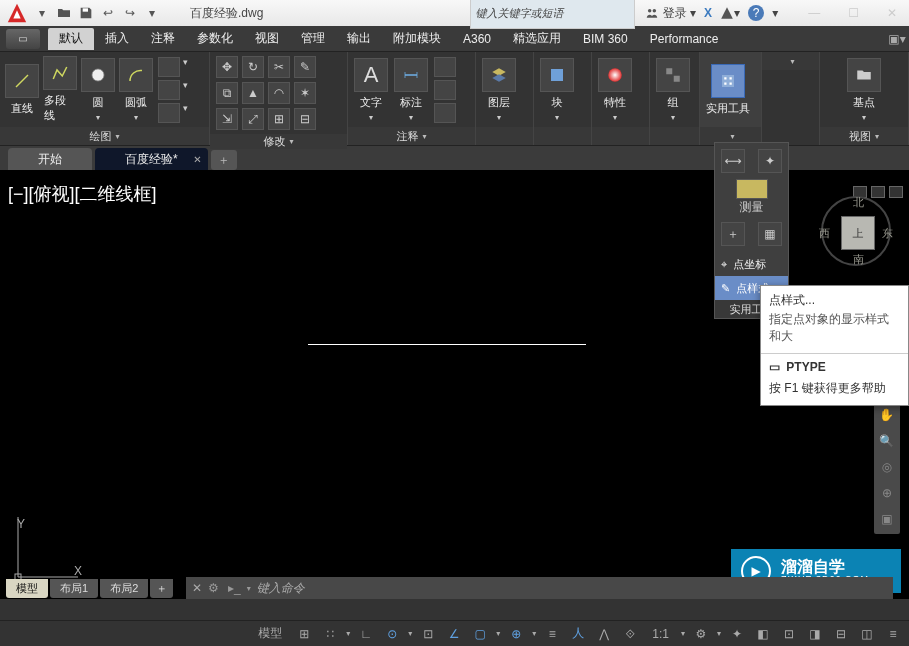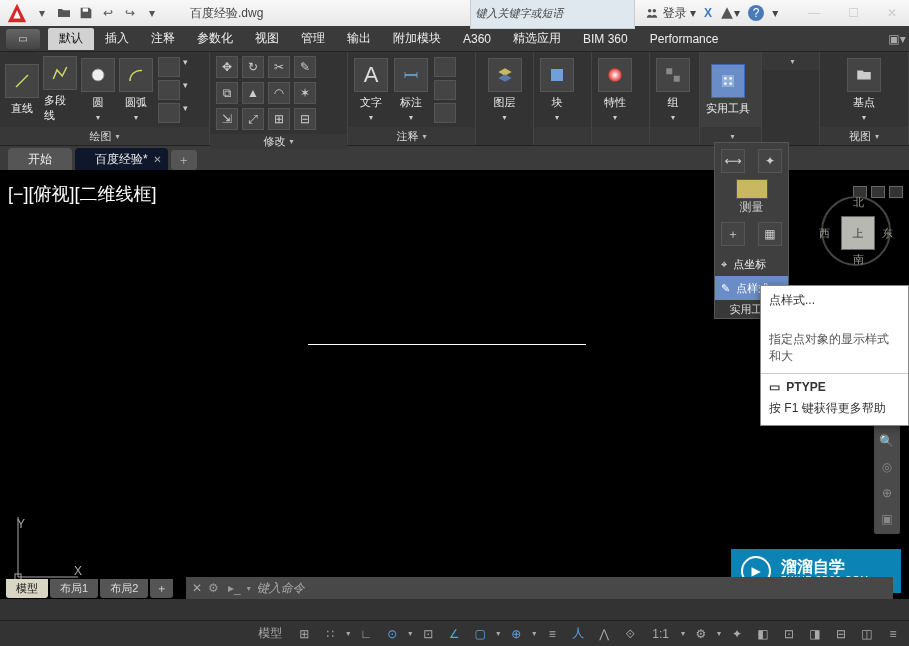--- a/index.html
+++ b/index.html
@@ -32,21 +32,21 @@
     .big-btn { display:flex; flex-direction:column; align-items:center; gap:3px; min-width:32px;}
     .big-btn .ic { width:34px; height:34px; background:#444; border:1px solid #555; display:flex; align-items:center; justify-content:center; }
     .big-btn .lbl { font-size:11px; color:#eee; }
     .grid3 { display:grid; grid-template-columns:repeat(4,22px); grid-auto-rows:22px; gap:4px; }
     .grid3 .sm { width:22px; height:22px; background:#444; border:1px solid #555; display:flex; align-items:center; justify-content:center; }
 
     .panel.open { background:#3f3f3f; }
     .highlight-btn { background:#6a8dc7 !important; border:1px solid #3a6ab7 !important; }
 
     .file-tabs { height:24px; background:#3b3b3b; display:flex; align-items:flex-end; padding-left:8px; }
-    .file-tab { height:22px; padding:0 20px; color:#eee; font-size:12px; display:flex; align-items:center; position:relative; background:#555; border-radius:4px 4px 0 0; margin-right:3px; }
+    .file-tab { height:22px; padding:0 30px; color:#eee; font-size:12px; display:flex; align-items:center; position:relative; background:#555; border-radius:4px 4px 0 0; margin-right:3px; }
     .file-tab.active { background:#0f172a; }
     .file-tab .close { position:absolute; right:6px; font-size:10px; color:#aaa; }
     .new-tab { width:26px; height:20px; background:#555; border-radius:3px; display:flex; align-items:center; justify-content:center; color:#bbb; }
 
     .drawing-area { position:absolute; top:170px; left:0; right:0; bottom:47px; background:#000; }
     .view-label { position:absolute; top:12px; left:8px; color:#fff; font-size:18px; }
     .hline { position:absolute; top:174px; left:308px; width:278px; height:1px; background:#fff; }
     .ucs { position:absolute; bottom:18px; left:14px; color:#aaa; font-size:12px; }
     .ucs .y { position:relative; top:-50px; left:3px;}
     .ucs .x { position:relative; left:52px; top:-3px;}
@@ -70,21 +70,21 @@
     .dp-body { padding:6px; display:flex; flex-wrap:wrap; gap:6px; justify-content:space-between; }
     .dp-body .sm { width:24px; height:24px; background:#444; border:1px solid #555; display:flex; align-items:center; justify-content:center; }
     .dp-wide { width:60px !important; margin:0 auto; display:flex;justify-content:center;flex-direction:column;text-align:center;}
     .dp-wide .ic{width:32px;height:20px;background:#444;border:1px solid #555;margin:0 auto;}
     .dp-row { display:flex; align-items:center; height:24px; padding:0 6px; color:#eee; font-size:11px; gap:6px; }
     .dp-row.hl { background:#6a8dc7; color:#fff;}
     .dp-title { height:18px; background:#383838; text-align:center; font-size:11px; color:#ddd; display:flex; align-items:center; justify-content:center; }
 
     .tooltip { position:absolute; top:285px; left:760px; width:149px; background:#fff; color:#333; border:1px solid #888; font-size:12px; z-index:6; box-shadow:0 2px 8px rgba(0,0,0,.4); overflow:hidden;}
     .tooltip .tt-title { padding:6px 8px 2px; font-weight:400; }
-    .tooltip .tt-desc { padding:0 8px 8px; color:#555;margin-top:20px; }
+    .tooltip .tt-desc { padding:0 8px 8px; color:#555; }
     .tooltip .tt-sep { height:1px; background:#ccc; }
     .tooltip .tt-cmd { padding:6px 8px; display:flex; align-items:center; gap:6px; font-weight:bold; }
     .tooltip .tt-help { padding:0 8px 8px; color:#333; }
 
     .navcube { position:absolute; top:196px; right:18px; width:70px; height:70px; z-index:3; }
     .navcube .ring { width:70px;height:70px;border:2px solid #444;border-radius:50%; position:relative;}
     .navcube .cube { position:absolute; top:18px; left:18px; width:34px; height:34px; background:#b8b8b2; border:1px solid #666; display:flex; align-items:center; justify-content:center; color:#333; font-size:11px;}
     .navcube .dir { position:absolute; color:#9b9b91; font-size:11px; }
     .navcube .n { top:-3px; left:30px;} .navcube .s{bottom:-3px;left:30px;} .navcube .e{right:-4px;top:28px;} .navcube .w{left:-4px;top:28px;}
 
@@ -259,21 +259,21 @@
         </div>
       <div style="display:flex;flex-direction:column;gap:3px;">
         <div style="width:22px;height:20px;background:#444;border:1px solid #555;"></div>
         <div style="width:22px;height:20px;background:#444;border:1px solid #555;"></div>
         <div style="width:22px;height:20px;background:#444;border:1px solid #555;"></div>
       </div>
     </div>
     <div class="panel-title with-arrow">注释</div>
   </div>
 
-  <div class="panel" style="width:58px;align-items:center;">
+  <div class="panel" style="width:58px;">
       <div class="panel-body">
         <div class="big-btn">
           <div class="ic">
             <svg class="ico" viewBox="0 0 24 24">
               <path fill="#c8b860" d="M12 3l9 5-9 5-9-5z"></path>
               <path fill="#5b7aa8" d="M12 11l9 5-9 5-9-5z"></path>
             </svg>
           </div>
           <span class="lbl">图层</span>
           <span style="font-size:8px;">▾</span>

